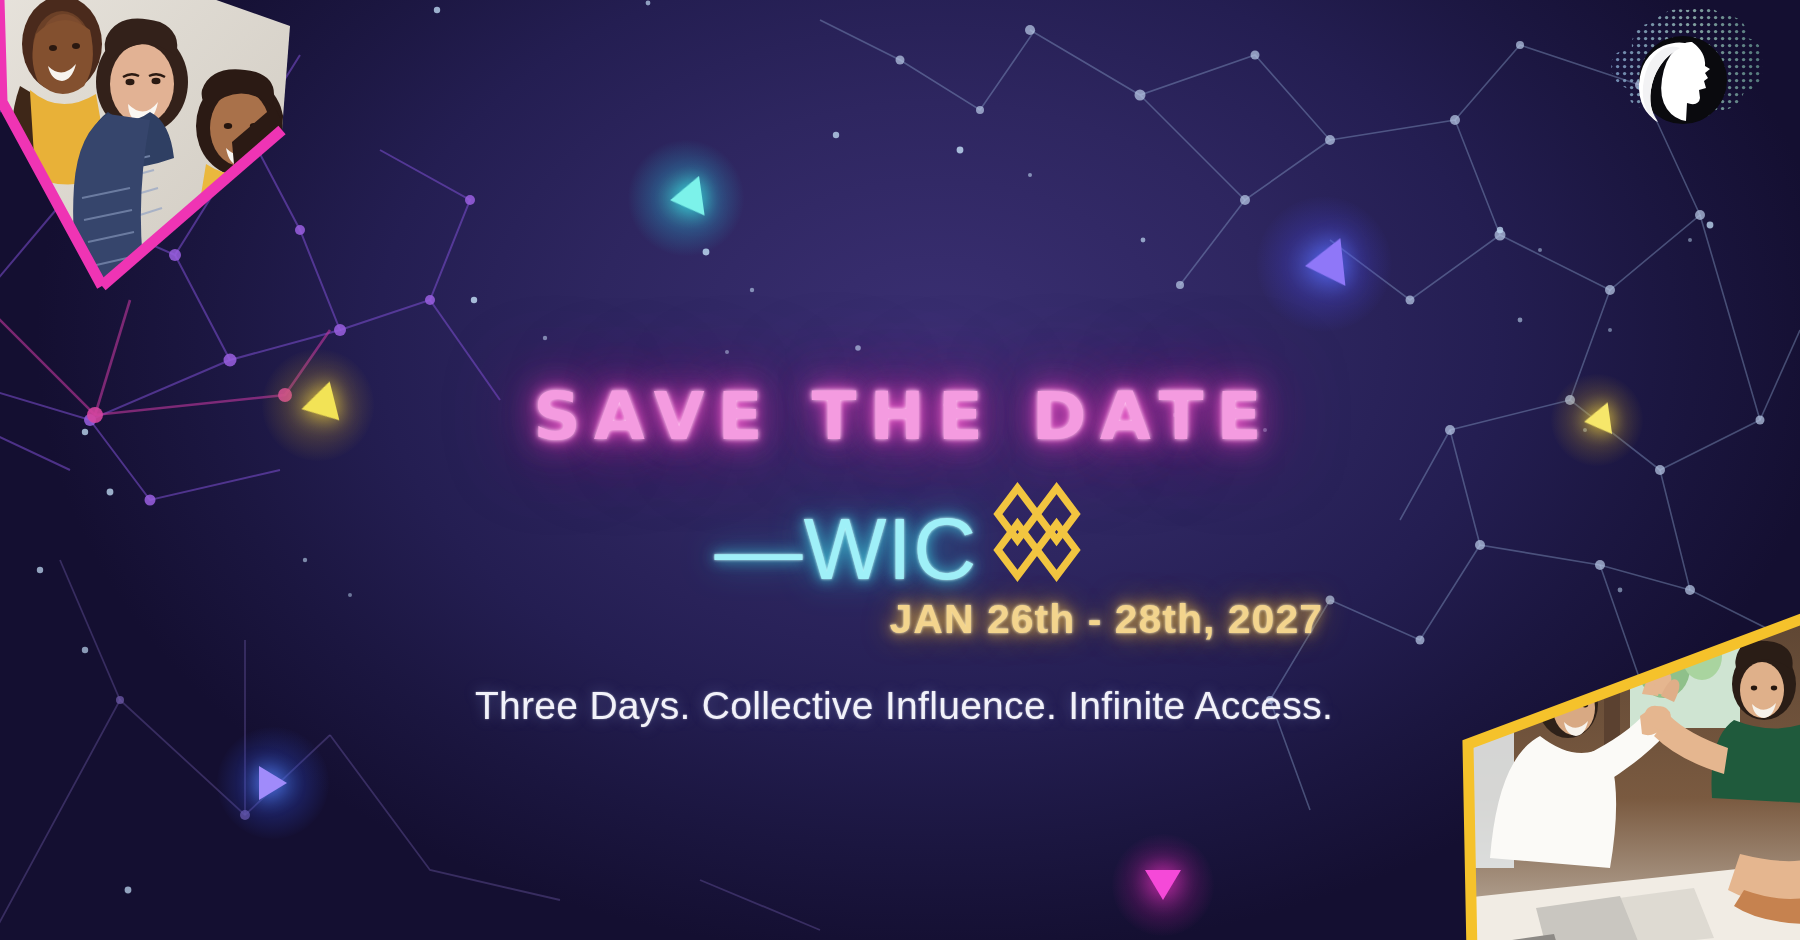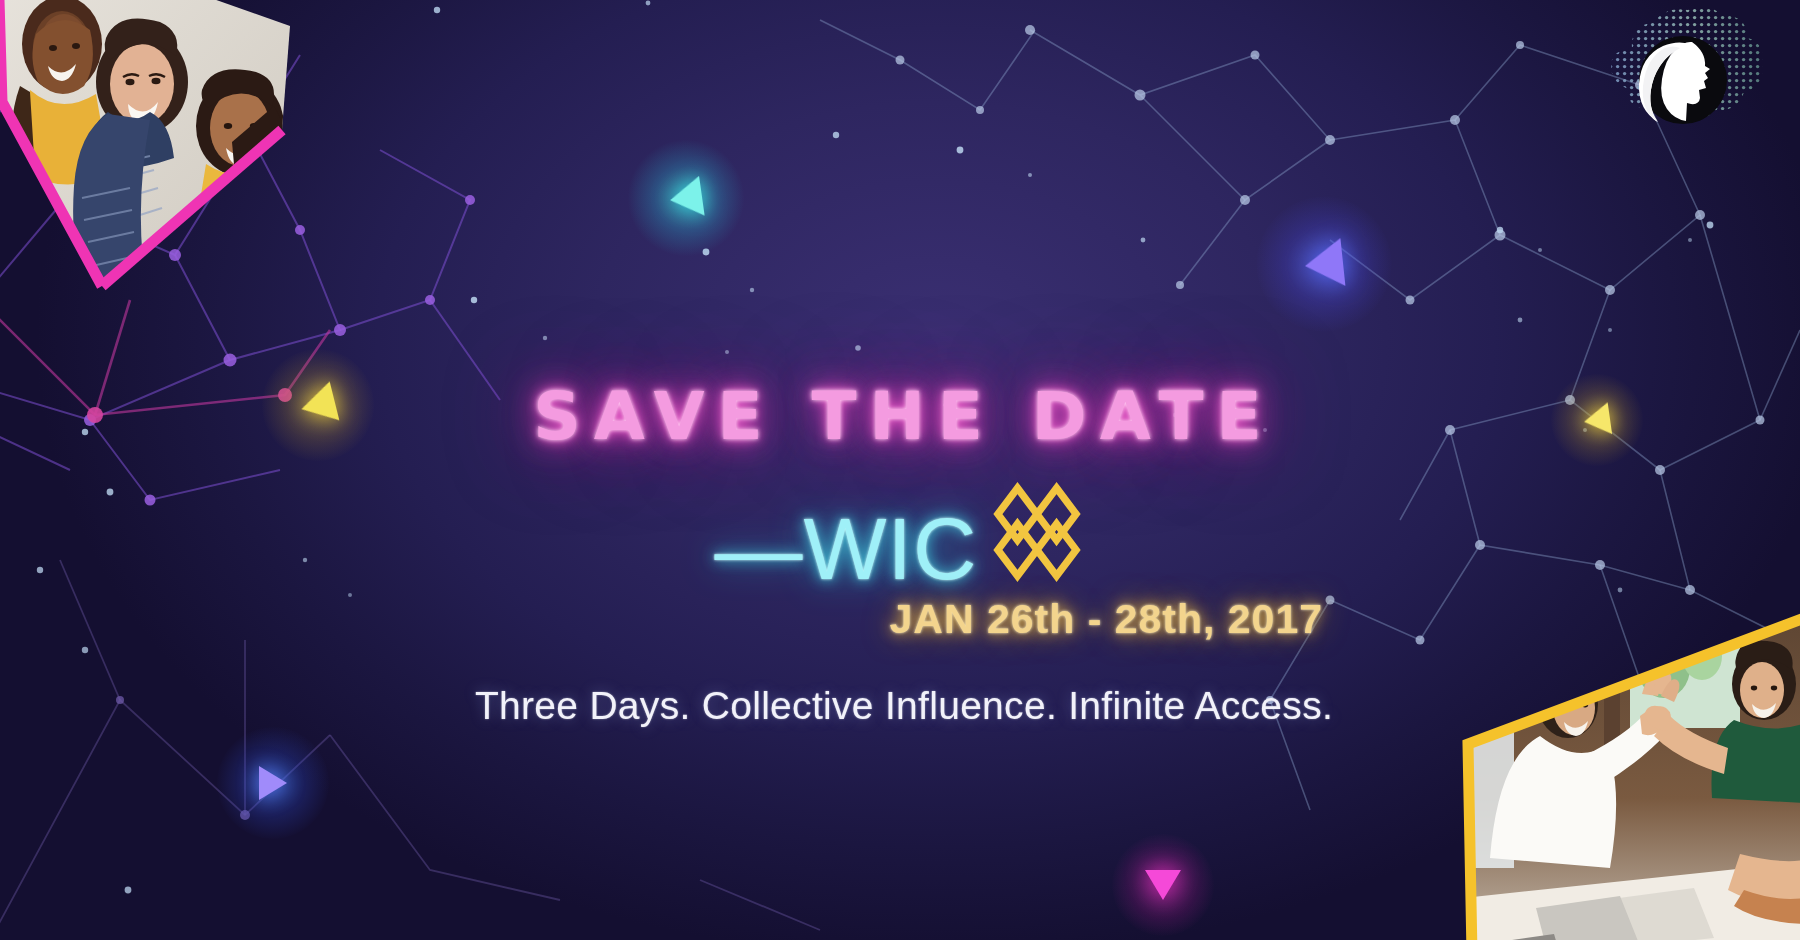--- a/index.html
+++ b/index.html
@@ -412,18 +412,18 @@
             <path d="M36,16 L60,48 L36,80 L12,48 Z"></path>
             <path d="M84,16 L108,48 L84,80 L60,48 Z"></path>
             <path d="M36,60 L60,92 L36,124 L12,92 Z"></path>
             <path d="M84,60 L108,92 L84,124 L60,92 Z"></path>
           </g>
         </svg>
       </span>
 
     </div>
 
-    <div class="date-line">JAN 26th - 28th, 2017</div>
+    <div class="date-line">JAN 26th - 28th, 2027</div>
 
     <div class="tagline">Three Days. Collective Influence. Infinite Access.</div>
   </div>
 
 </div>
 
 </body></html>

